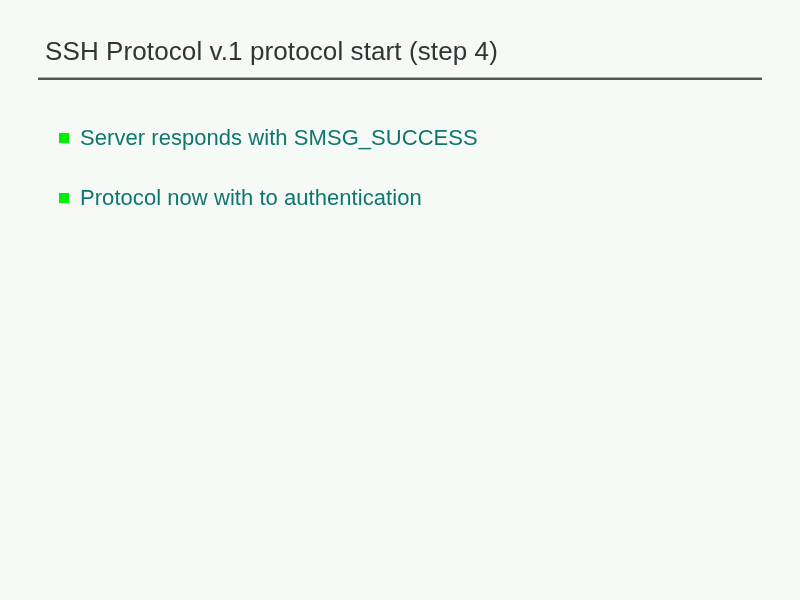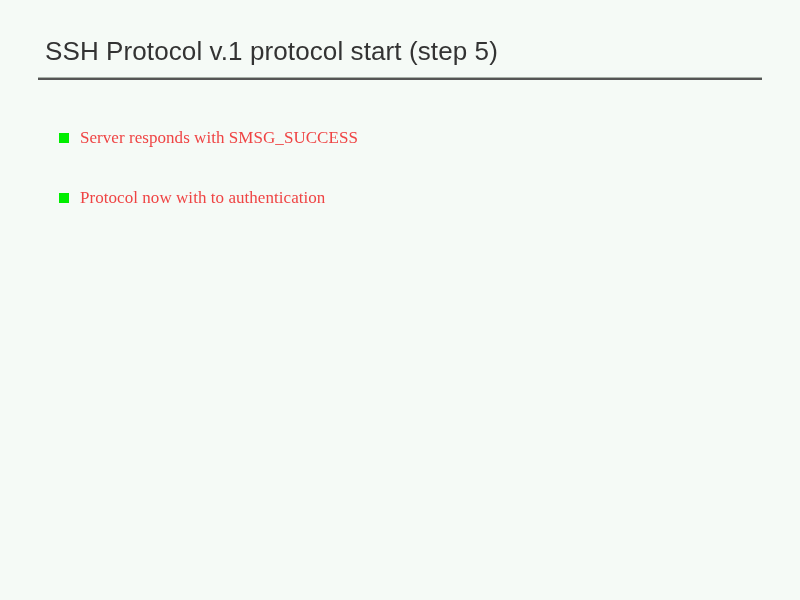--- a/index.html
+++ b/index.html
@@ -78,35 +78,35 @@
     flex: 0 0 auto;
     width: 10px;
     height: 10px;
     margin-top: 9px;
     margin-right: 11px;
     background: #00ee00;
   }
 
   .bullet-text {
     flex: 1 1 auto;
-    font-family: Liberation Serif, serif;
-    font-size: 17px;
+    font-family: Liberation Sans, sans-serif;
+    font-size: 22px;
     font-weight: normal;
     line-height: 28px;
-    color: #ef4444;
+    color: #0f766e;
     letter-spacing: 0.05px;
   }
 </style>
 </head>
 <body>
 
 <div class="slide">
 
   <div class="title-block">
-    <h1 class="slide-title">SSH Protocol v.1 protocol start (step 5)</h1>
+    <h1 class="slide-title">SSH Protocol v.1 protocol start (step 4)</h1>
     <div class="title-rule"></div>
   </div>
 
   <ul class="bullet-list">
 
     <li class="bullet-item">
       <span class="bullet-marker"></span>
       <span class="bullet-text">Server responds with SMSG_SUCCESS</span>
     </li>
 

